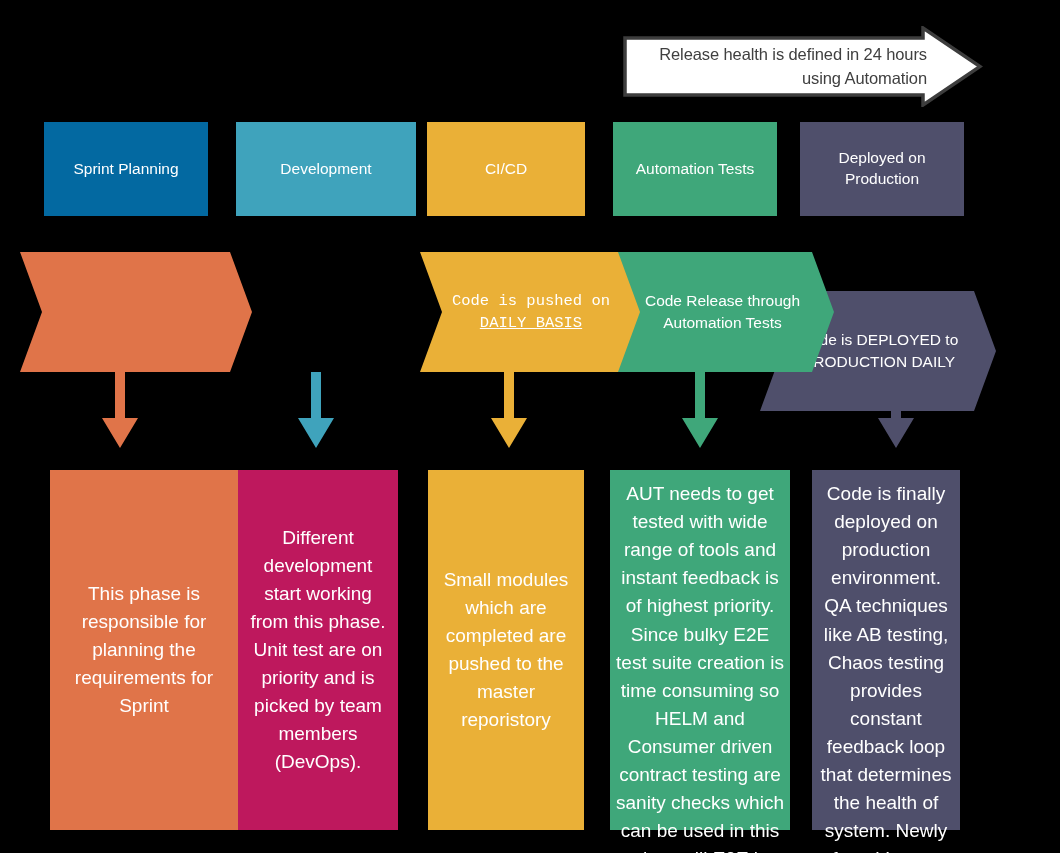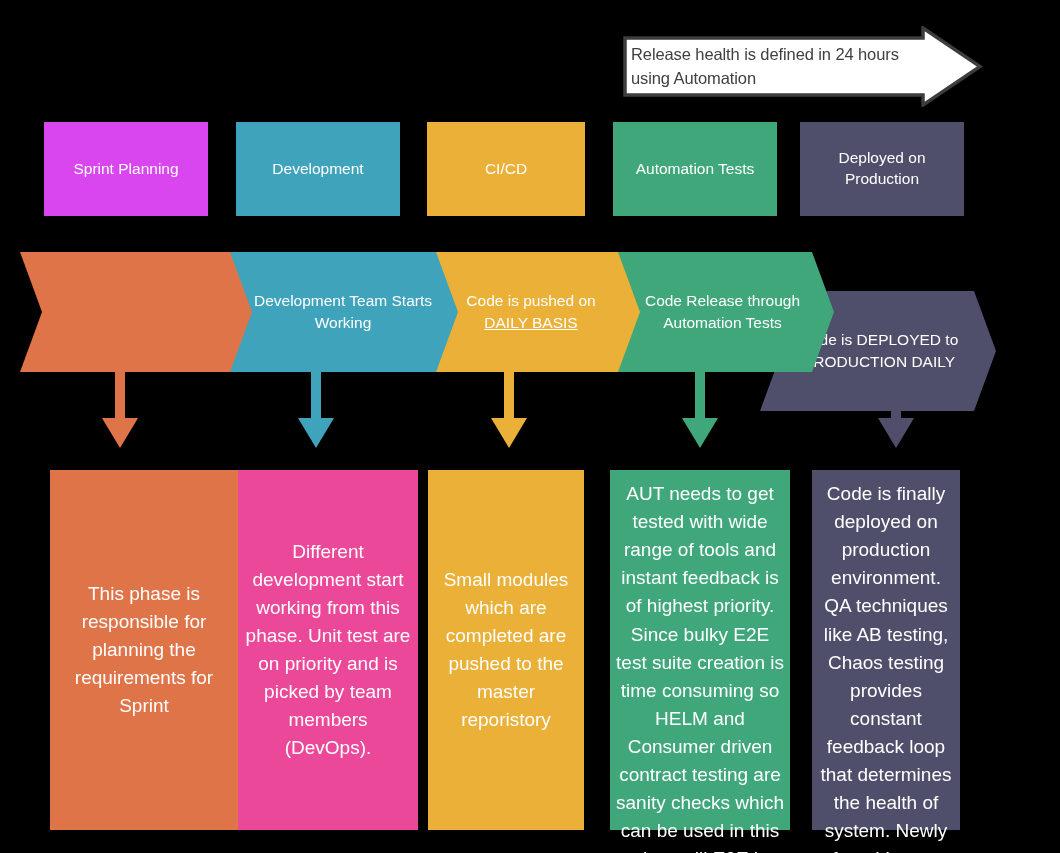--- a/index.html
+++ b/index.html
@@ -32,21 +32,21 @@
   }
   #banner-arrow .banner-text {
     position: absolute;
     left: 8px;
     top: 0;
     width: 296px;
     height: 81px;
     display: flex;
     align-items: center;
     justify-content: center;
-    text-align: left;
+    text-align: right;
     color: #404040;
     font-size: 16.5px;
     line-height: 1.45;
     letter-spacing: -0.1px;
   }
 
   
   .phase-box {
     position: absolute;
     top: 122px;
@@ -123,52 +123,43 @@
 </head>
 <body style="background: rgb(0, 0, 0);">
 
 <div id="banner-arrow">
   <svg viewBox="0 0 360 81" preserveAspectRatio="none">
     <polygon id="banner-poly" points="2,12 300,12 300,2 357,40.5 300,79 300,69 2,69" fill="#ffffff" stroke="#3d3d3d" stroke-width="3.5" stroke-linejoin="miter"></polygon>
   </svg>
   <div class="banner-text">Release health is defined in 24 hours using Automation</div>
 </div>
 
-<div class="phase-box" style="left: 44px; width: 164px; background: #d946ef; justify-content: center;">
+<div class="phase-box" style="left: 44px; width: 164px; background: #0369a1; justify-content: center;">
   <span>Sprint Planning</span>
 </div>
-<div class="phase-box" style="left: 236px; width: 164px; background: rgb(63, 163, 188);">
+<div class="phase-box" style="left: 236px; width: 180px; background: rgb(63, 163, 188);">
   <span>Development</span>
 </div>
 <div class="phase-box" style="left: 427px; width: 158px; background: rgb(234, 176, 55); text-align: center;">
   <span>CI/CD</span>
 </div>
 <div class="phase-box" style="left: 613px; width: 164px; background: rgb(63, 167, 122);">
   <span>Automation Tests</span>
 </div>
 <div class="phase-box" style="left: 800px; width: 164px; background: rgb(79, 79, 107);">
   <span>Deployed on Production</span>
 </div>
 
 <div id="chevron-band">
   <div class="chev" style="left: 0px; width: 232px; z-index: 10;">
       <svg viewBox="0 0 232 120" preserveAspectRatio="none" width="232" height="120" style="position: absolute; left: 0px; top: 0px;">
         <polygon points="0,0 210,0 232,60 210,120 0,120 22,60" fill="#e07449"></polygon>
       </svg>
     </div>
-  <div class="chev" style="left: 206px; width: 232px; z-index: 9;">
-      <svg viewBox="0 0 232 120" preserveAspectRatio="none" width="232" height="120" style="position: absolute; left: 0px; top: 0px;">
-        <polygon points="0,0 210,0 232,60 210,120 0,120 22,60" fill="#3fa3bc"></polygon>
-      </svg>
-      <div class="chev-label">
-        <span>Development Team Starts</span>
-        <span>Working</span>
-      </div>
-    </div>
-  <div class="chev" style="left: 400px; width: 220px; z-index: 8;">
+  <div class="chev" style="left: 400px; width: 220px; z-index: 8; font-family: Liberation Mono, monospace;">
       <svg viewBox="0 0 220 120" preserveAspectRatio="none" width="220" height="120" style="position: absolute; left: 0px; top: 0px;">
         <polygon points="0,0 198,0 220,60 198,120 0,120 22,60" fill="#eab037"></polygon>
       </svg>
       <div class="chev-label">
         <span>Code is pushed on</span>
         <span class="u">DAILY BASIS</span>
       </div>
     </div>
   <div class="chev" style="left: 589px; width: 225px; z-index: 7;">
       <svg viewBox="0 0 225 120" preserveAspectRatio="none" width="225" height="120" style="position: absolute; left: 0px; top: 0px;">
@@ -202,21 +193,21 @@
 <div class="down-arrow" style="left: 680px;"><svg viewBox="0 0 40 78" width="40" height="78">
       <polygon points="15,0 25,0 25,46 38,46 20,76 2,46 15,46" fill="#3fa77a"></polygon>
     </svg></div>
 <div class="down-arrow" style="left: 876px;"><svg viewBox="0 0 40 78" width="40" height="78">
       <polygon points="15,0 25,0 25,46 38,46 20,76 2,46 15,46" fill="#4f4f6b"></polygon>
     </svg></div>
 
 <div class="desc-box" style="left: 50px; width: 188px; background: rgb(224, 116, 73);">
   <div class="desc-text">This phase is responsible for planning the requirements for Sprint</div>
 </div>
-<div class="desc-box" style="left: 238px; width: 180px; background: #ec4899;">
+<div class="desc-box" style="left: 238px; width: 160px; background: #be185d;">
   <div class="desc-text">Different development start working from this phase. Unit test are on priority and is picked by team members (DevOps).</div>
 </div>
 <div class="desc-box" style="left: 428px; width: 156px; background: rgb(234, 176, 55);">
   <div class="desc-text">Small modules which are completed are pushed to the master reporistory</div>
 </div>
 <div class="desc-box top-aligned" style="left: 610px; width: 180px; background: rgb(63, 167, 122);">
   <div class="desc-text">AUT needs to get tested with wide range of tools and instant feedback is of highest priority. Since bulky E2E test suite creation is time consuming so HELM and Consumer driven contract testing are sanity checks which can be used in this phase till E2E is ready.</div>
 </div>
 <div class="desc-box top-aligned" style="left: 812px; width: 148px; background: rgb(79, 79, 107);">
   <div class="desc-text">Code is finally deployed on production environment. QA techniques like AB testing, Chaos testing provides constant feedback loop that determines the health of system. Newly found Issues are fixed and pushed on DAILY basis.</div>

